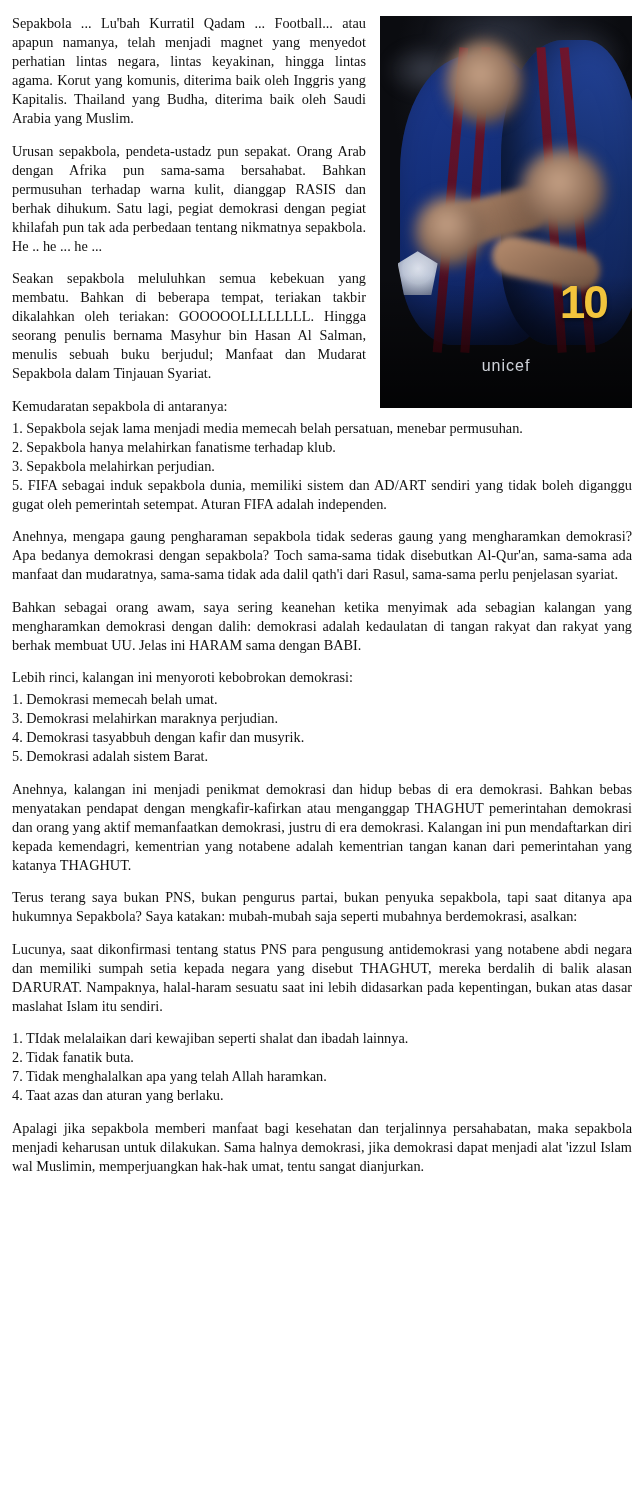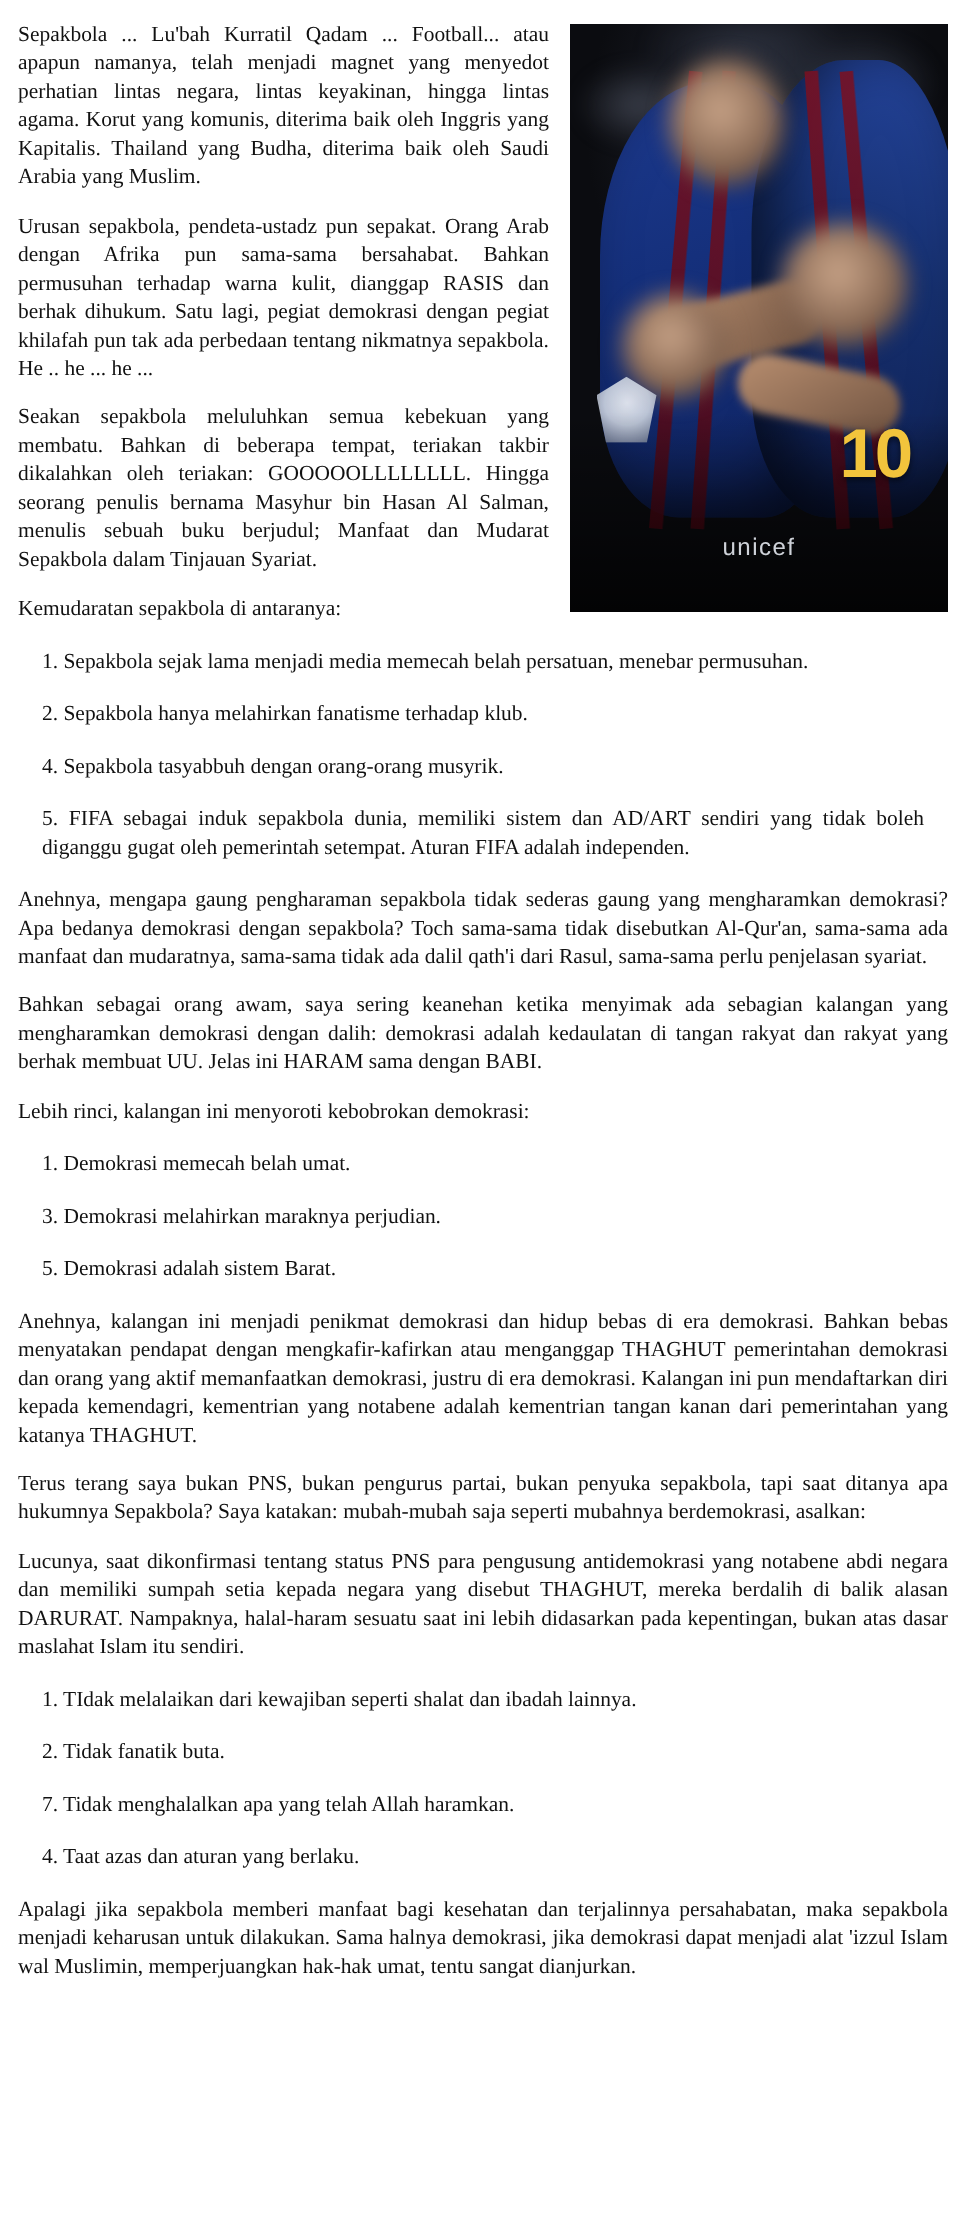--- a/index.html
+++ b/index.html
@@ -129,21 +129,21 @@
   }
   .shadow-bottom {
     position: absolute;
     left: 0; right: 0; bottom: 0; height: 34%;
     background: linear-gradient(180deg, rgba(0,0,0,0) 0%, rgba(0,0,0,.75) 100%);
   }
 
   p { margin: 0 0 13.5px 0; }
   p:last-child { margin-bottom: 0; }
   .list-block { margin: 0 0 13.5px 0; }
-  .list-block .li { margin: 16px; text-align: justify; }
+  .list-block .li { margin: 0; text-align: justify; }
   .lead-in { margin-bottom: 3px; }
   .outro { font-style: italic; margin-top: 2px; }
   .clearfix::after { content: ""; display: block; clear: both; }
 </style>
 </head>
 <body>
 
 <div class="page">
   <div class="article clearfix">
 
@@ -169,31 +169,32 @@
     </figure>
 
     <p>Sepakbola ... Lu'bah Kurratil Qadam ... Football... atau apapun namanya, telah menjadi magnet yang menyedot perhatian lintas negara, lintas keyakinan, hingga lintas agama. Korut yang komunis, diterima baik oleh Inggris yang Kapitalis. Thailand yang Budha, diterima baik oleh Saudi Arabia yang Muslim.</p>
     <p>Urusan sepakbola, pendeta-ustadz pun sepakat. Orang Arab dengan Afrika pun sama-sama bersahabat. Bahkan permusuhan terhadap warna kulit, dianggap RASIS dan berhak dihukum. Satu lagi, pegiat demokrasi dengan pegiat khilafah pun tak ada perbedaan tentang nikmatnya sepakbola. He .. he ... he ...</p>
     <p>Seakan sepakbola meluluhkan semua kebekuan yang membatu. Bahkan di beberapa tempat, teriakan takbir dikalahkan oleh teriakan: GOOOOOLLLLLLLL. Hingga seorang penulis bernama Masyhur bin Hasan Al Salman, menulis sebuah buku berjudul; Manfaat dan Mudarat Sepakbola dalam Tinjauan Syariat.</p>
 
     <p class="lead-in">Kemudaratan sepakbola di antaranya:</p>
     <div class="list-block">
       <p class="li">1. Sepakbola sejak lama menjadi media memecah belah persatuan, menebar permusuhan.</p>
       <p class="li">2. Sepakbola hanya melahirkan fanatisme terhadap klub.</p>
-      <p class="li">4. Sepakbola tasyabbuh dengan orang-orang musyrik.</p>
+      <p class="li">3. Sepakbola melahirkan perjudian.</p>
       <p class="li">5. FIFA sebagai induk sepakbola dunia, memiliki sistem dan AD/ART sendiri yang tidak boleh diganggu gugat oleh pemerintah setempat. Aturan FIFA adalah independen.</p>
     </div>
 
     <p>Anehnya, mengapa gaung pengharaman sepakbola tidak sederas gaung yang mengharamkan demokrasi? Apa bedanya demokrasi dengan sepakbola? Toch sama-sama tidak disebutkan Al-Qur'an, sama-sama ada manfaat dan mudaratnya, sama-sama tidak ada dalil qath'i dari Rasul, sama-sama perlu penjelasan syariat.</p>
     <p>Bahkan sebagai orang awam, saya sering keanehan ketika menyimak ada sebagian kalangan yang mengharamkan demokrasi dengan dalih: demokrasi adalah kedaulatan di tangan rakyat dan rakyat yang berhak membuat UU. Jelas ini HARAM sama dengan BABI.</p>
 
     <p class="lead-in">Lebih rinci, kalangan ini menyoroti kebobrokan demokrasi:</p>
     <div class="list-block">
       <p class="li">1. Demokrasi memecah belah umat.</p>
       <p class="li">3. Demokrasi melahirkan maraknya perjudian.</p>
+      <p class="li">4. Demokrasi tasyabbuh dengan kafir dan musyrik.</p>
       <p class="li">5. Demokrasi adalah sistem Barat.</p>
     </div>
 
     <p>Anehnya, kalangan ini menjadi penikmat demokrasi dan hidup bebas di era demokrasi. Bahkan bebas menyatakan pendapat dengan mengkafir-kafirkan atau menganggap THAGHUT pemerintahan demokrasi dan orang yang aktif memanfaatkan demokrasi, justru di era demokrasi. Kalangan ini pun mendaftarkan diri kepada kemendagri, kementrian yang notabene adalah kementrian tangan kanan dari pemerintahan yang katanya THAGHUT.</p>
     <p>Terus terang saya bukan PNS, bukan pengurus partai, bukan penyuka sepakbola, tapi saat ditanya apa hukumnya Sepakbola? Saya katakan: mubah-mubah saja seperti mubahnya berdemokrasi, asalkan:</p>
     <p>Lucunya, saat dikonfirmasi tentang status PNS para pengusung antidemokrasi yang notabene abdi negara dan memiliki sumpah setia kepada negara yang disebut THAGHUT, mereka berdalih di balik alasan DARURAT. Nampaknya, halal-haram sesuatu saat ini lebih didasarkan pada kepentingan, bukan atas dasar maslahat Islam itu sendiri.</p>
 
     <div class="list-block">
       <p class="li">1. TIdak melalaikan dari kewajiban seperti shalat dan ibadah lainnya.</p>
       <p class="li">2. Tidak fanatik buta.</p>

